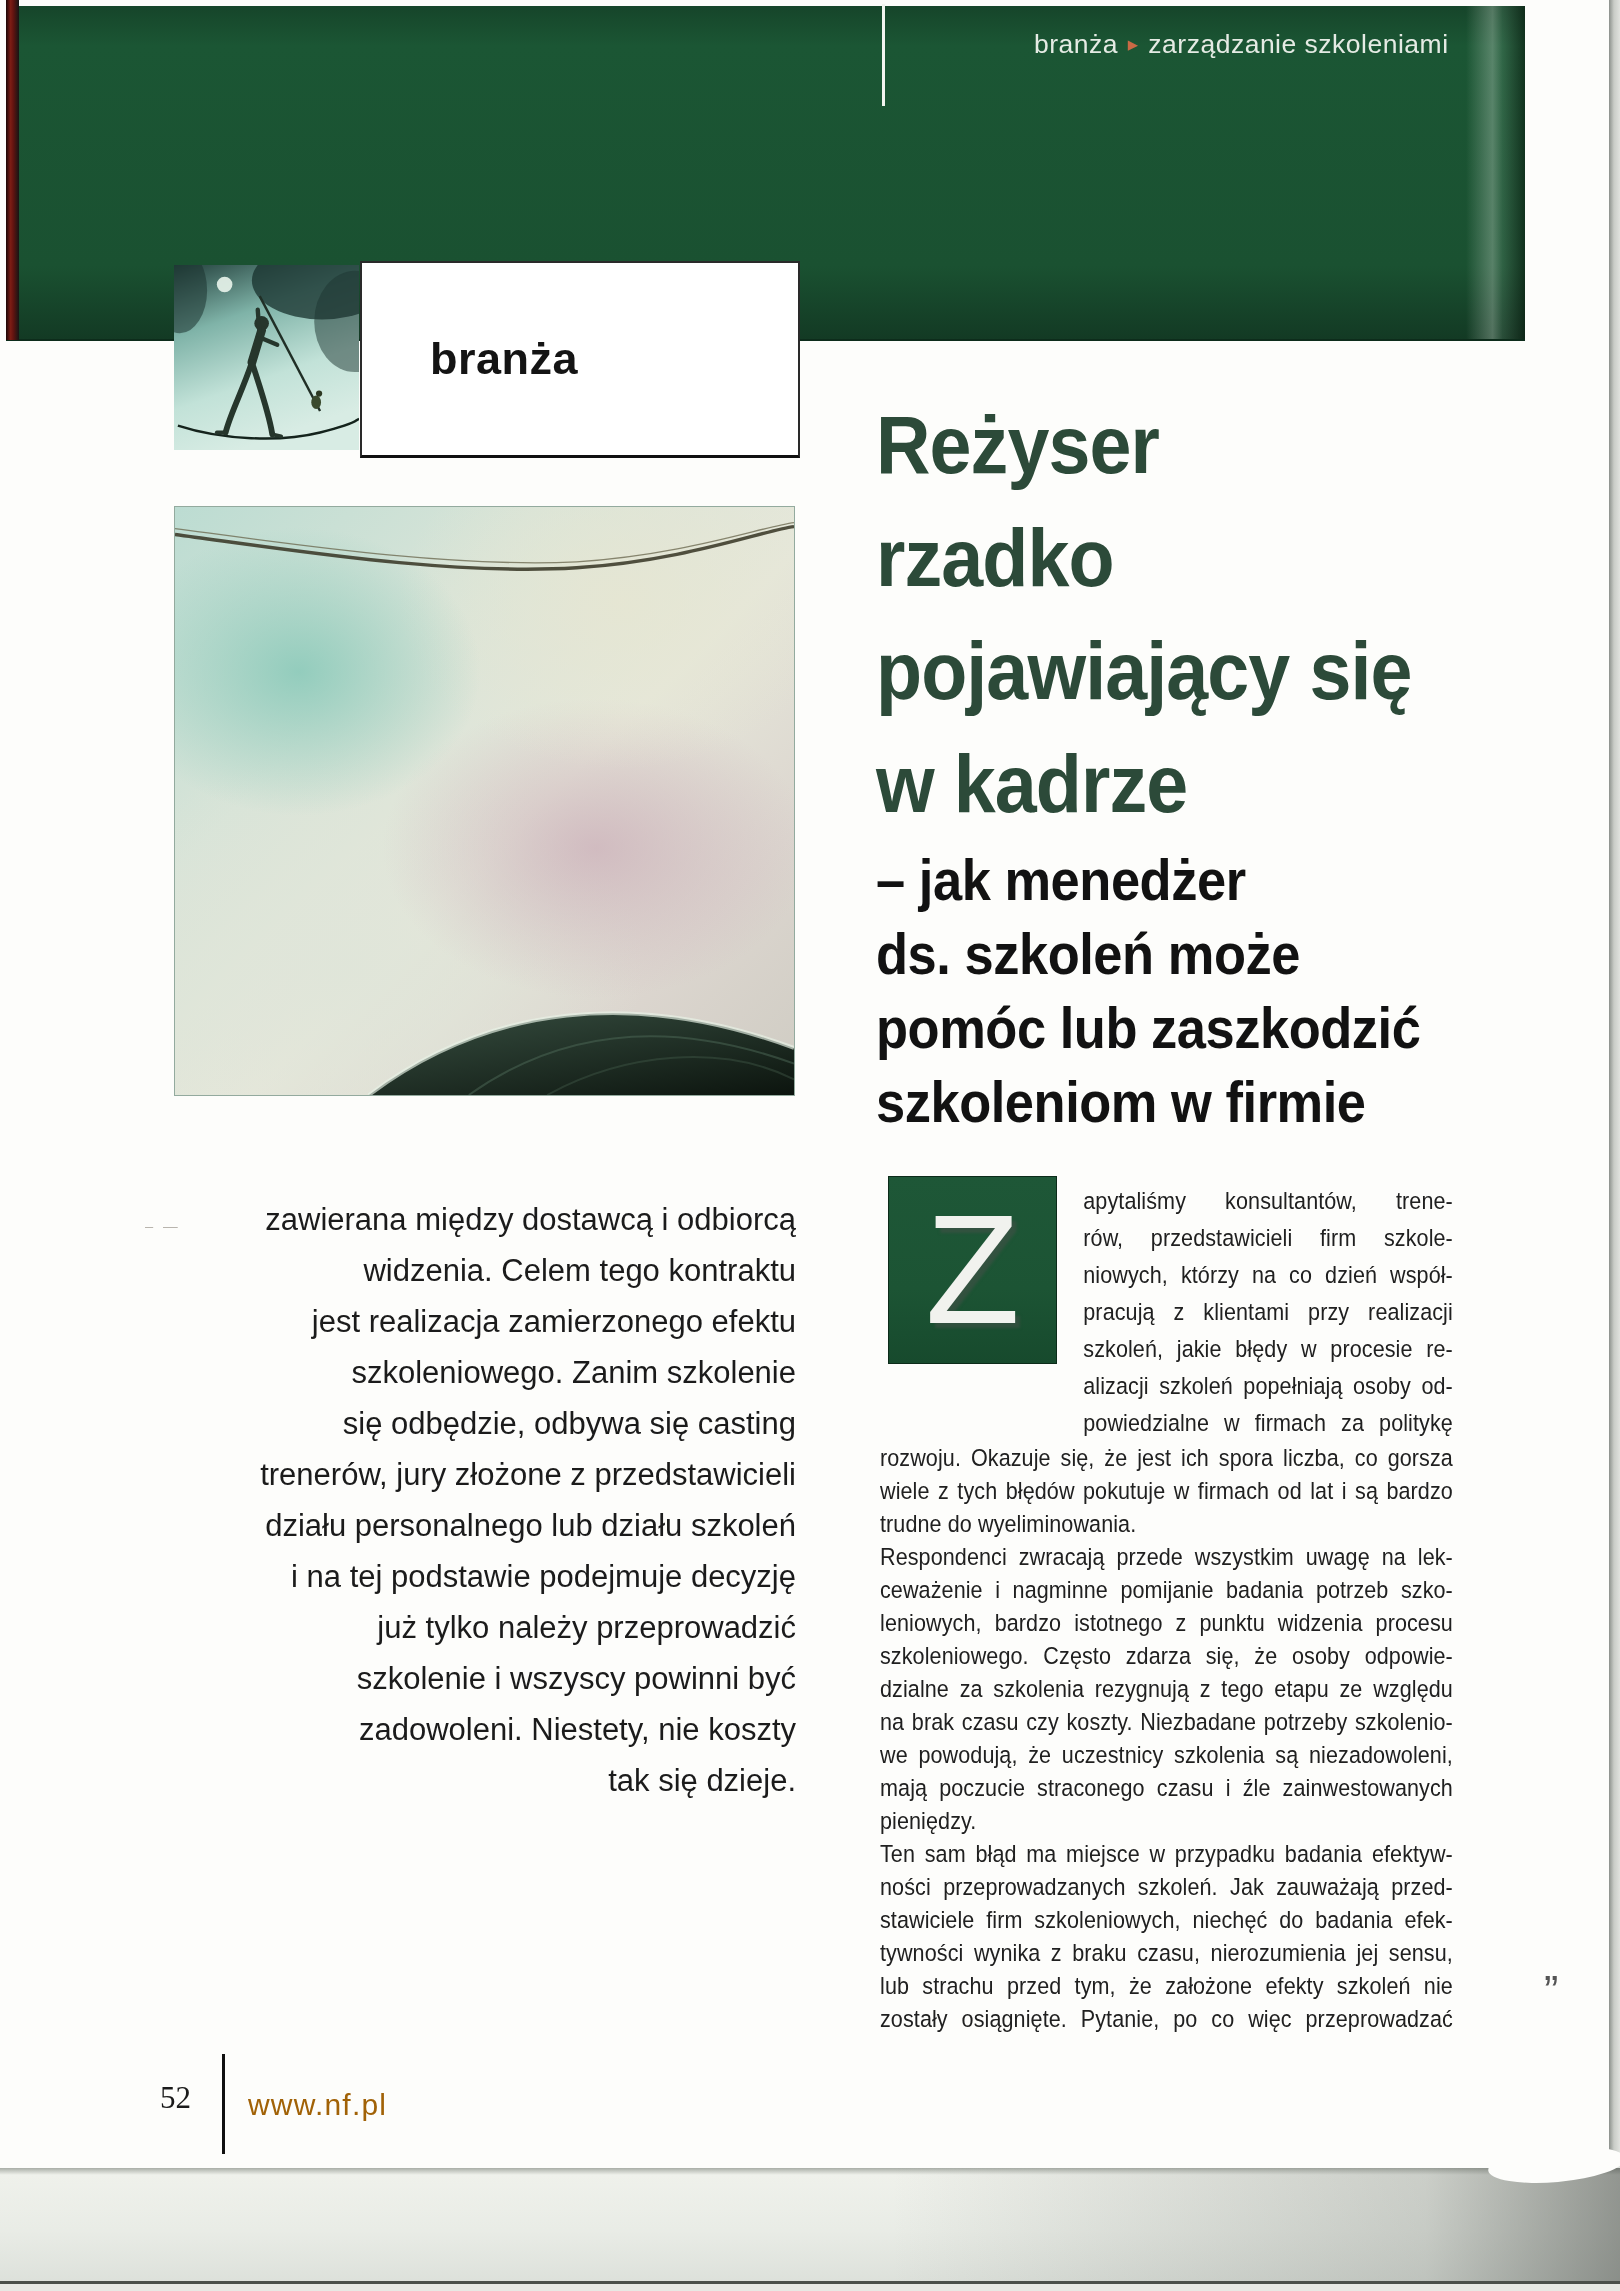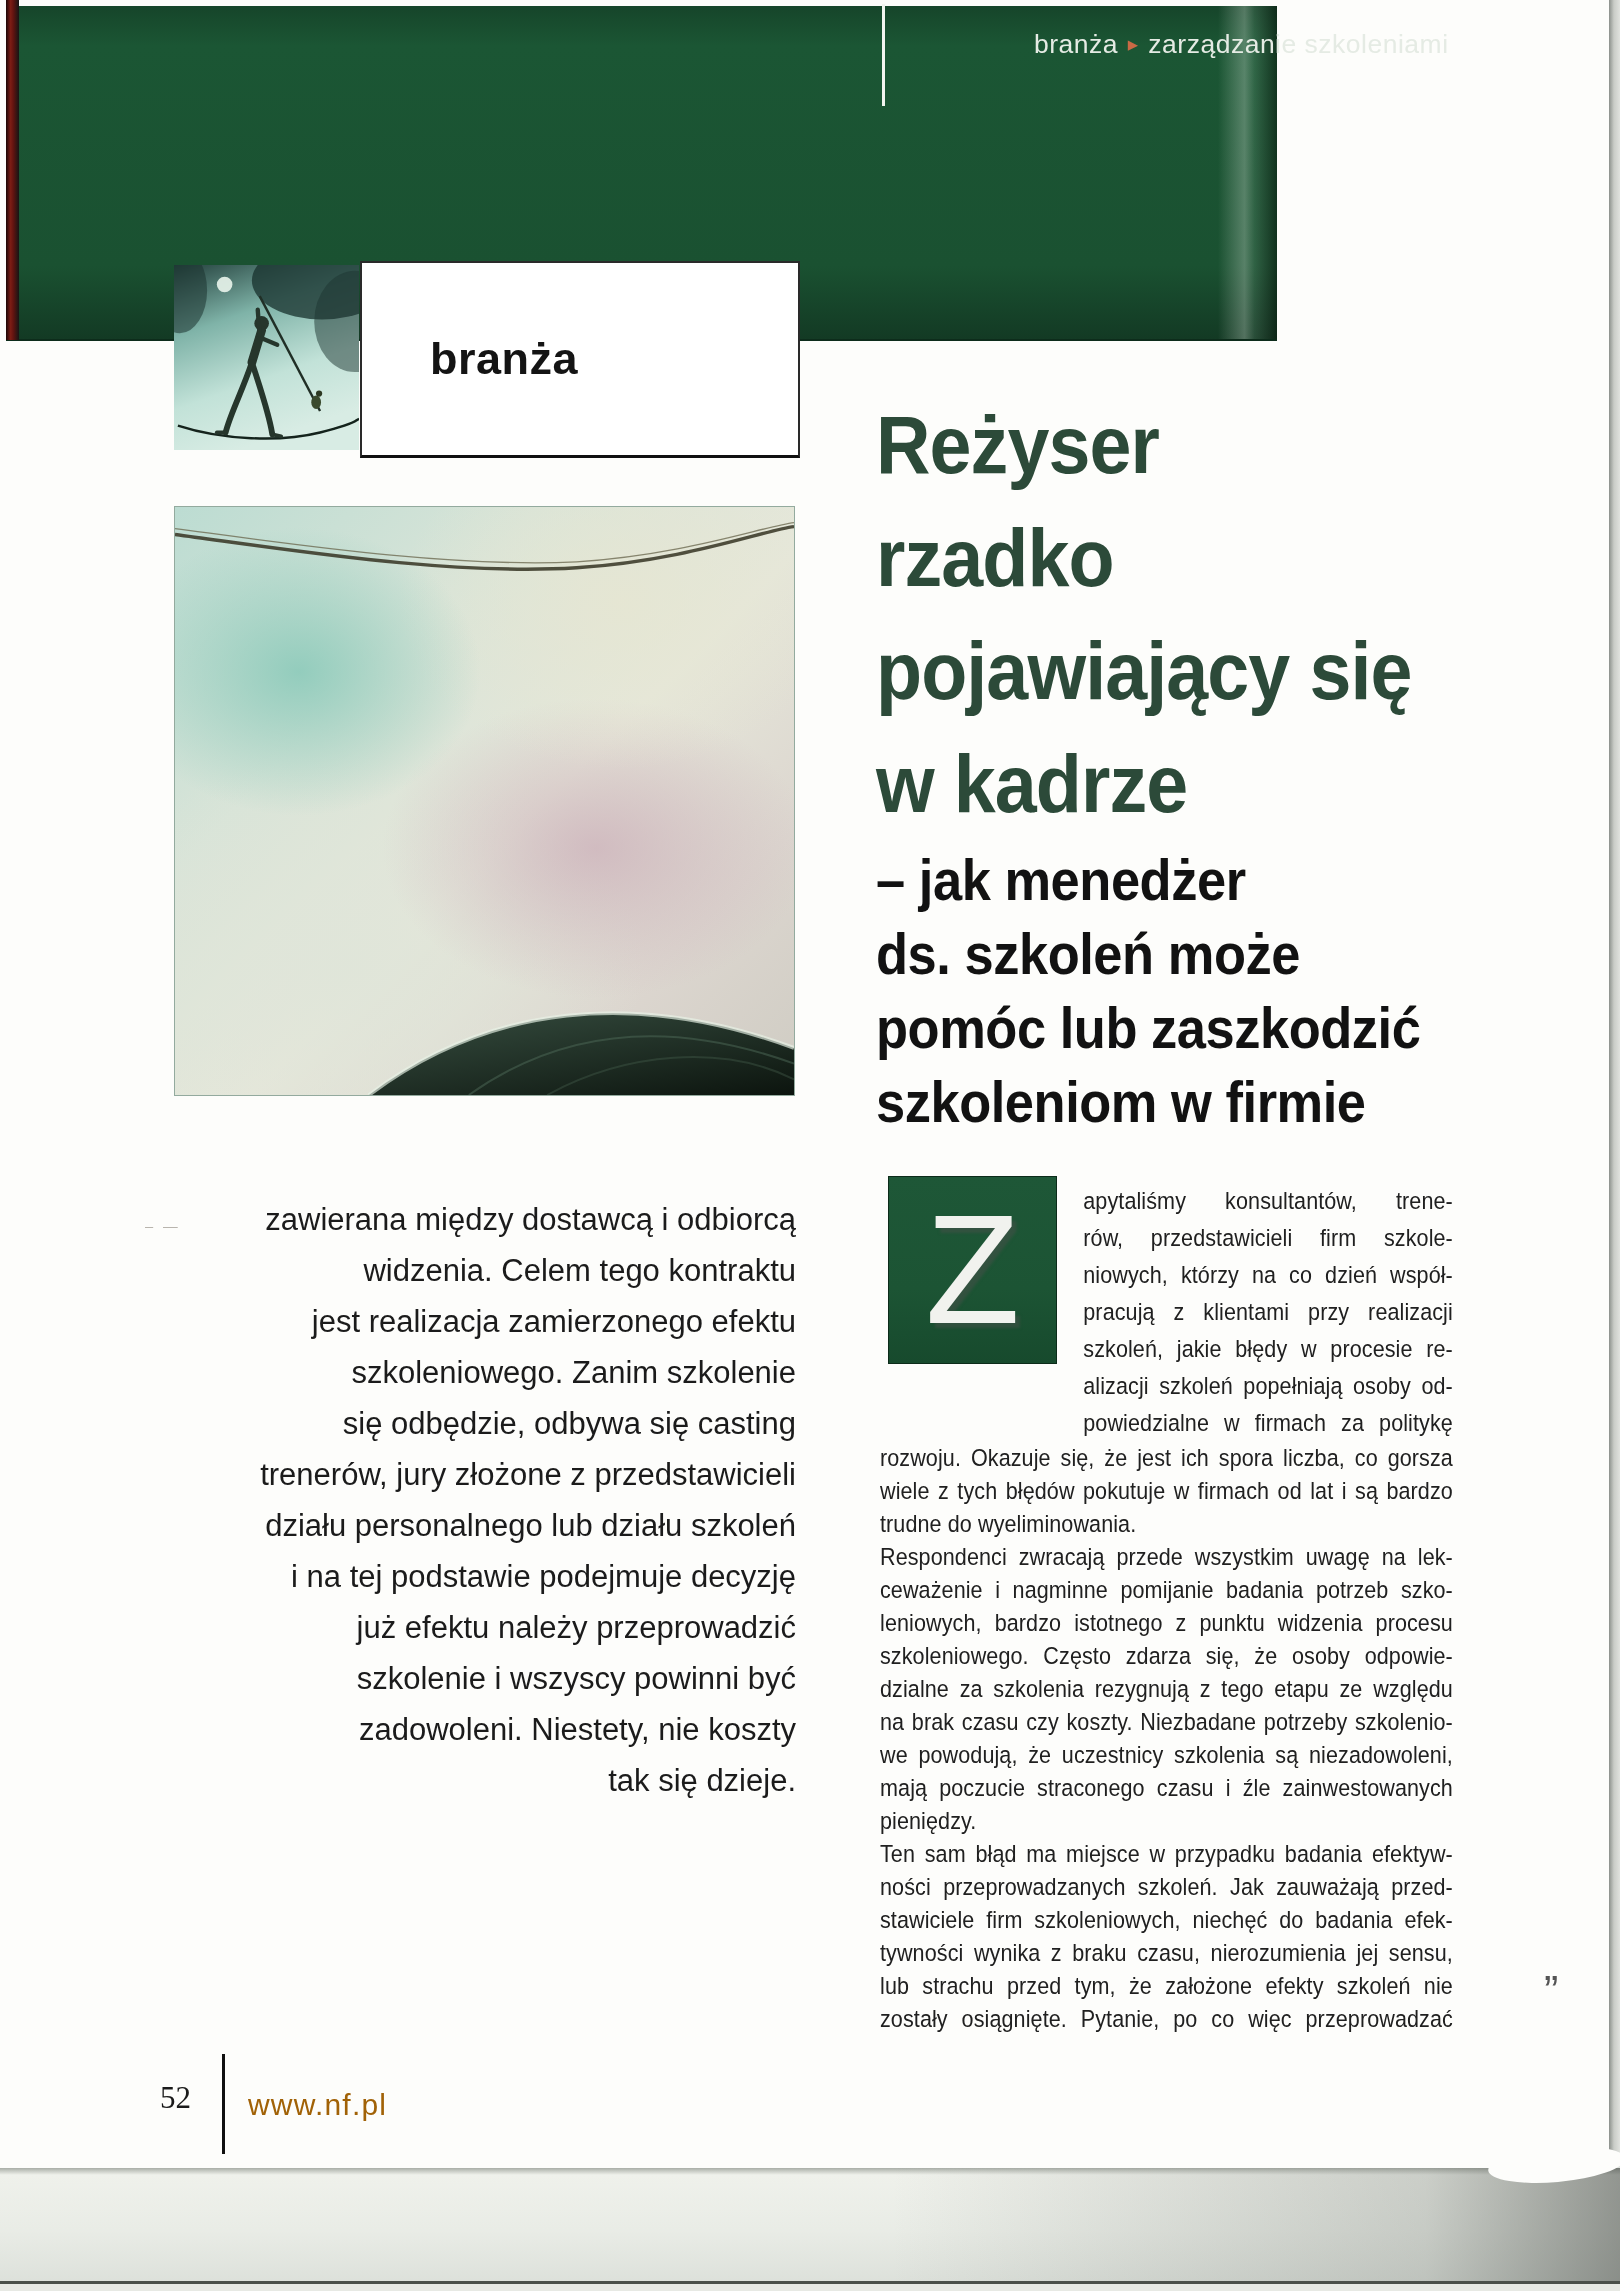--- a/index.html
+++ b/index.html
@@ -22,21 +22,21 @@
     background:
       linear-gradient(90deg,rgba(0,0,0,0) 55%,rgba(120,126,120,.30) 88%,rgba(70,75,70,.55) 100%),
       linear-gradient(180deg,#a9aea7 0,#eff1eb 6.9px,#e9ece6 55%,#dde1db 100%);}
   .strip-bottom-line{position:absolute;left:0;top:2281px;width:1620px;height:2.9px;background:#4b504a;z-index:2;}
   .strip-bottom-under{position:absolute;left:0;top:2284px;width:1620px;height:7.8px;background:#e7e9e4;z-index:2;}
   .curl-wedge{position:absolute;left:1488px;top:2147px;width:137px;height:35px;background:#fdfdfb;
     border-radius:50%;transform:rotate(-5deg);z-index:3;}
   .spine{position:absolute;left:5.9px;top:0;width:12.7px;height:340px;z-index:6;
     background:linear-gradient(90deg,#1a0606 0%,#7c1d14 35%,#641410 55%,#151515 100%);}
   
-  .header-band{position:absolute;left:5.9px;top:5.9px;width:1271px;height:333px;z-index:4;
+  .header-band{position:absolute;left:5.9px;top:5.9px;width:1519px;height:333px;z-index:4;
     background:linear-gradient(180deg,#16452a 0%,#1b5634 12%,var(--green-band) 78%,#133a24 100%);
     border-bottom:2px solid #0d2c1b;}
   .band-curl{position:absolute;right:0;top:0;bottom:0;width:59px;
     background:linear-gradient(90deg,rgba(255,255,255,0) 0%,rgba(230,240,230,.30) 45%,rgba(235,245,235,.10) 62%,rgba(8,18,10,.5) 100%);}
   .band-divider{position:absolute;left:876px;top:-2px;width:2.9px;height:102px;background:#f2f5f0;}
   .band-text{position:absolute;left:1028px;top:23.5px;font-size:26.5px;letter-spacing:0.5px;color:#e5ebe4;white-space:nowrap;}
   .band-text .arrow{color:var(--arrow-orange);font-size:20.6px;margin:0 9.8px;position:relative;top:-2px;}
   
   .photo{position:absolute;left:174px;top:265px;width:185px;height:185px;z-index:5;}
   .photo svg{display:block;width:100%;height:100%;}
@@ -174,21 +174,21 @@
   <div class="intro">
 
       <div class="il">zawierana między dostawcą i odbiorcą</div>
       <div class="il">widzenia. Celem tego kontraktu</div>
       <div class="il">jest realizacja zamierzonego efektu</div>
       <div class="il">szkoleniowego. Zanim szkolenie</div>
       <div class="il">się odbędzie, odbywa się casting</div>
       <div class="il">trenerów, jury złożone z przedstawicieli</div>
       <div class="il">działu personalnego lub działu szkoleń</div>
       <div class="il">i na tej podstawie podejmuje decyzję</div>
-      <div class="il">już efektu należy przeprowadzić</div>
+      <div class="il">już tylko należy przeprowadzić</div>
       <div class="il">szkolenie i wszyscy powinni być</div>
       <div class="il">zadowoleni. Niestety, nie koszty</div>
       <div class="il">tak się dzieje.</div>
     </div>
 
   <div class="dropcap-box">
     <span class="dropcap">Z</span>
   </div>
 
   <div class="article-text">

